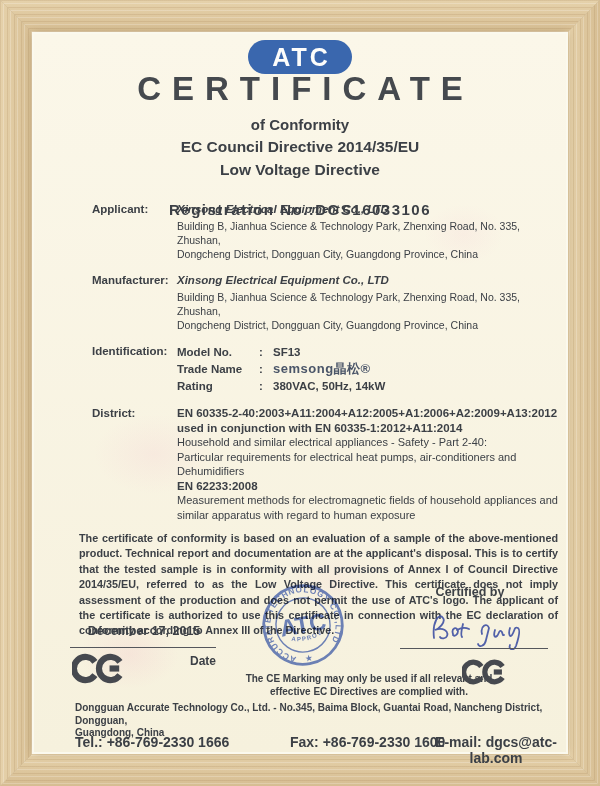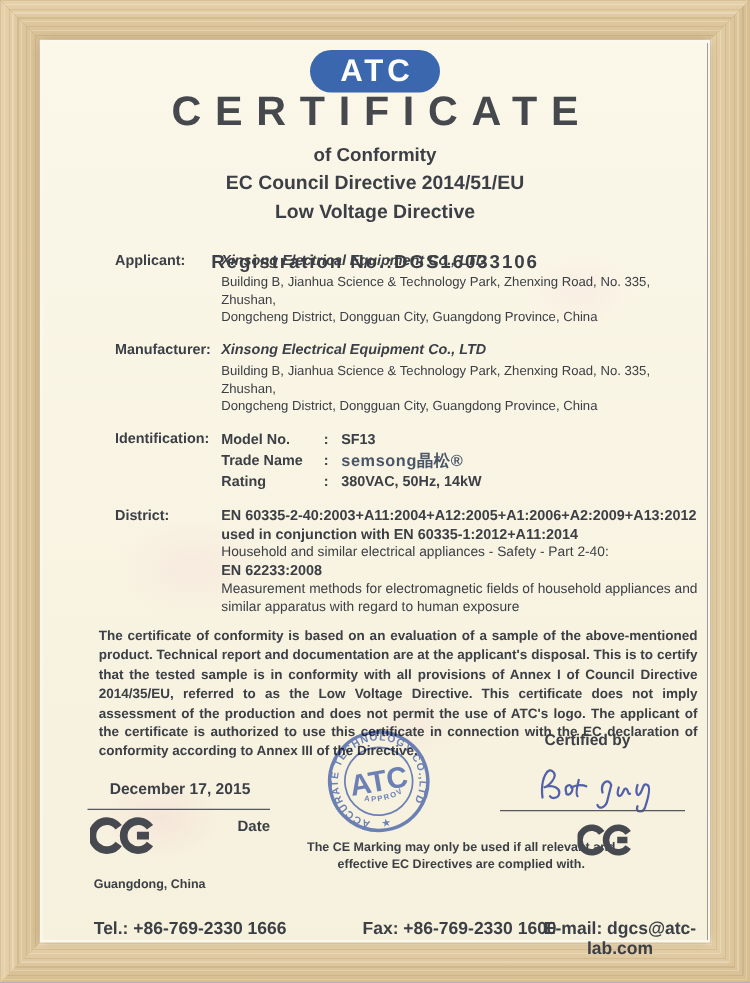--- a/index.html
+++ b/index.html
@@ -1,17 +1,17 @@
 <!DOCTYPE html>
 <html><head>
 <meta charset="utf-8">
 <style>
   html,body{margin:0;padding:0;background:#fff;}
   .scene{position:relative;width:600px;height:786px;overflow:hidden;
-         font-family:"Liberation Sans",sans-serif;background:#0f172a;}
+         font-family:"Liberation Sans",sans-serif;background:#737373;}
   
   .wood{position:absolute;background-color:#dcc69e;}
   .wood.h{background-image:
       repeating-linear-gradient(to bottom,rgba(150,112,66,.16) 0 1px,rgba(0,0,0,0) 1px 3px,
         rgba(255,255,255,.22) 3px 4px,rgba(0,0,0,0) 4px 7px),
       linear-gradient(to bottom,#e6d2ab,#d6bd92);}
   .wood.v{background-image:
       repeating-linear-gradient(to right,rgba(150,112,66,.16) 0 1px,rgba(0,0,0,0) 1px 3px,
         rgba(255,255,255,.22) 3px 4px,rgba(0,0,0,0) 4px 7px),
       linear-gradient(to right,#e6d2ab,#d6bd92);}
@@ -82,21 +82,21 @@
   <div class="wood v right"></div>
 
   <div class="paper">
 
     <div class="header">
       <div class="badge">
         <span>ATC</span>
       </div>
       <div class="cert-title">CERTIFICATE</div>
       <div class="sub1">of Conformity</div>
-      <div class="sub2">EC Council Directive 2014/51/EU</div>
+      <div class="sub2">EC Council Directive 2014/35/EU</div>
       <div class="sub2">Low Voltage Directive</div>
       <div class="reg">Registration No.:DGS16033106</div>
     </div>
 
     <div class="content">
 
       <div class="frow mb12">
         <div class="lbl">Applicant:</div>
         <div>
           <div class="name">Xinsong Electrical Equipment Co., LTD</div>
@@ -134,20 +134,21 @@
             <span>380VAC, 50Hz, 14kW</span>
           </div>
         </div>
       </div>
 
       <div class="frow mb8">
         <div class="lbl">District:</div>
         <div>
           <div class="std b">EN 60335-2-40:2003+A11:2004+A12:2005+A1:2006+A2:2009+A13:2012 used in conjunction with EN 60335-1:2012+A11:2014</div>
           <div class="std">Household and similar electrical appliances - Safety - Part 2-40:</div>
+          <div class="std">Particular requirements for electrical heat pumps, air-conditioners and Dehumidifiers</div>
           <div class="std b">EN 62233:2008</div>
           <div class="std">Measurement methods for electromagnetic fields of household appliances and similar apparatus with regard to human exposure</div>
         </div>
       </div>
 
       <p class="declaration">The certificate of conformity is based on an evaluation of a sample of the above-mentioned product. Technical report and documentation are at the applicant's disposal. This is to certify that the tested sample is in conformity with all provisions of Annex I of Council Directive 2014/35/EU, referred to as the Low Voltage Directive. This certificate does not imply assessment of the production and does not permit the use of ATC's logo. The applicant of the certificate is authorized to use this certificate in connection with the EC declaration of conformity according to Annex III of the Directive.</p>
     </div>
 
     <div class="abs certified">Certified by</div>
 
@@ -191,20 +192,21 @@
       <div>effective EC Directives are complied with.</div>
     </div>
 
     <svg class="abs ce-right" width="44" height="28" viewBox="0 0 54 32" aria-label="CE">
       <path d="M23.8 9.1 A12 12 0 1 0 23.8 22.9" fill="none" stroke="#46494f" stroke-width="6.4"></path>
       <path d="M49.8 9.1 A12 12 0 1 0 49.8 22.9" fill="none" stroke="#46494f" stroke-width="6.4"></path>
       <path d="M39 16 H 49" fill="none" stroke="#46494f" stroke-width="6.4"></path>
     </svg>
 
     <div class="abs footer-addr">
+      <div>Dongguan Accurate Technology Co., Ltd. - No.345, Baima Block, Guantai Road, Nancheng District, Dongguan,</div>
       <div>Guangdong, China</div>
     </div>
     <div class="abs contact tel">Tel.: +86-769-2330 1666</div>
     <div class="abs contact fax">Fax: +86-769-2330 1600</div>
     <div class="abs contact email">E-mail: dgcs@atc-lab.com</div>
 
   </div>
 </div>
 
 </body></html>

